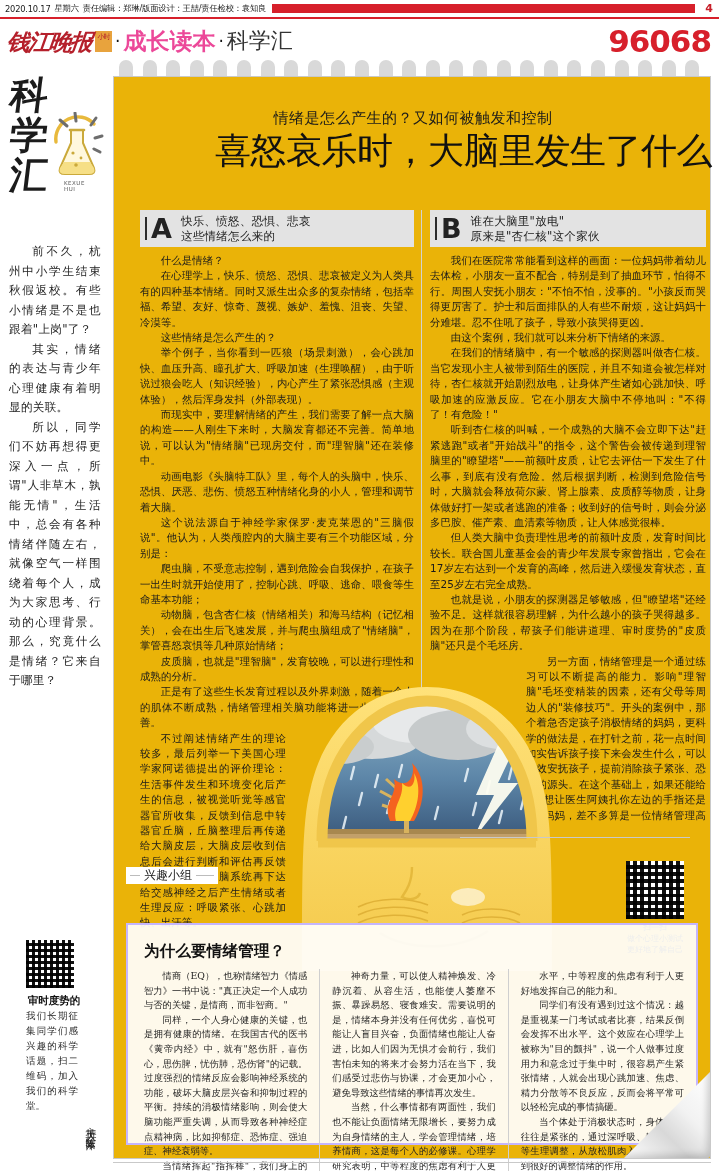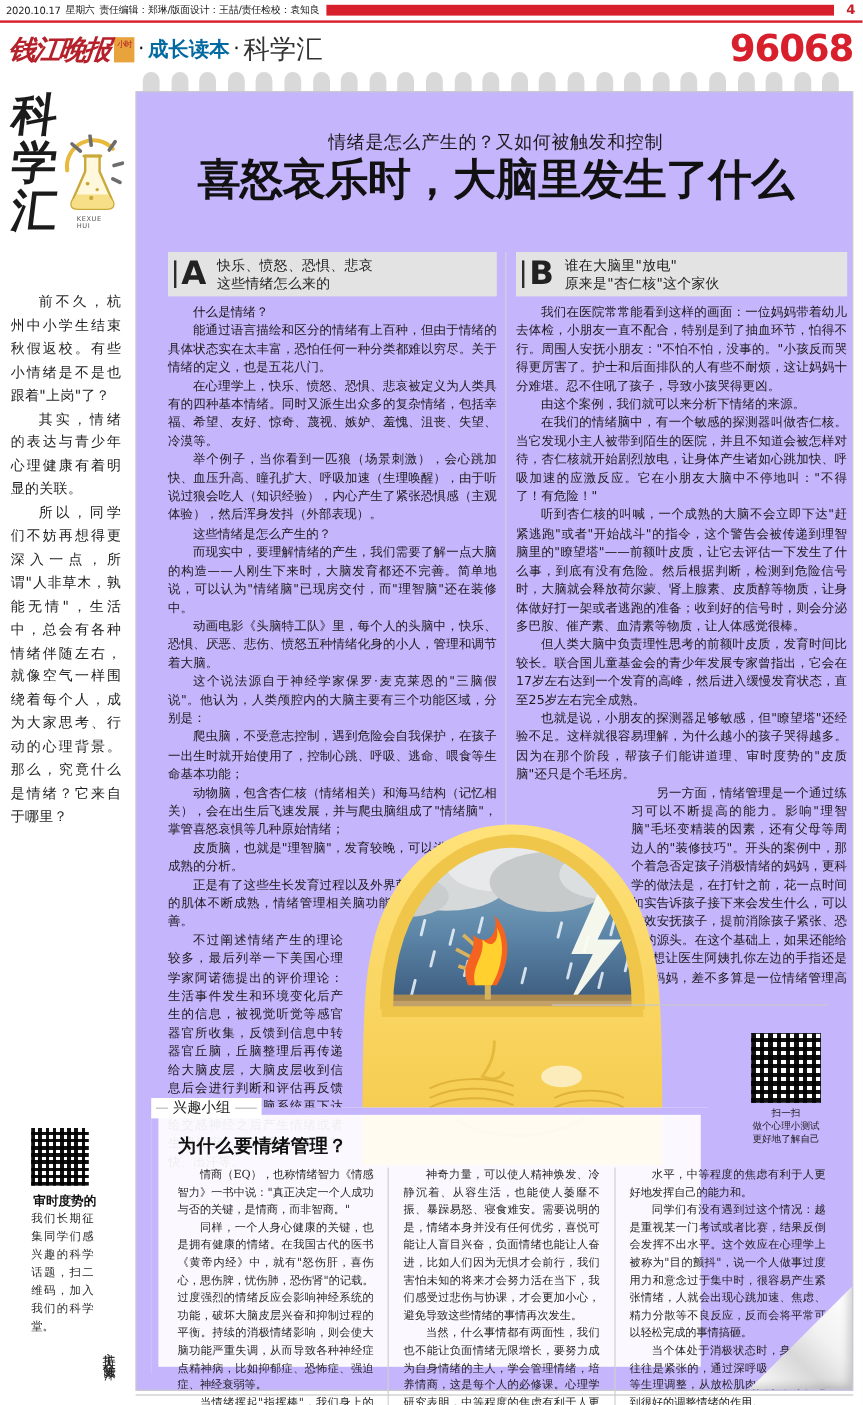--- a/index.html
+++ b/index.html
@@ -77,23 +77,23 @@
     color: #b5202b;
     font-size: 7px;
     line-height: 9px;
     text-align: center;
     padding-top: 2px;
     box-sizing: border-box;
     letter-spacing: -1px;
   }
   .masthead-sep { margin: 0 3px; font-size: 17px; color: #111; }
   .masthead-main {
-    font-size: 17px;
-    font-weight: bold;
-    color: #0369a1;
+    font-size: 23px;
+    font-weight: bold;
+    color: #ec4899;
     letter-spacing: 0px;
   }
   .masthead-sub {
     font-size: 22px;
     color: #333;
     letter-spacing: 0px;
   }
   .hotline {
     margin-left: auto;
     margin-right: 8px;
@@ -118,21 +118,21 @@
     background: #d9d9d9;
     border-radius: 7px 7px 2px 2px;
   }
 
   
   .notebook {
     position: absolute;
     left: 113px; top: 76px;
     width: 598px; height: 1083px;
     border: 1px solid #c9c9c9;
-    background: #c4b5fd;
+    background: #eab308;
     box-sizing: border-box;
   }
 
   
   .leftrail {
     position: absolute;
     left: 0; top: 62px;
     width: 112px; height: 1100px;
   }
   .kexuehui-logo {
@@ -227,23 +227,23 @@
     width: 598px;
     text-align: center;
     font-size: 15px;
     color: #1a1a1a;
     letter-spacing: 0.5px;
   }
   .headline {
     position: absolute;
     left: 0; top: 52px;
     width: 598px;
-    text-align: center;
+    text-align: right;
     font-size: 36px;
-    font-weight: bold;
+    font-weight: normal;
     color: #111;
     letter-spacing: -0.5px;
     line-height: 44px;
   }
 
   
   .colA {
     position: absolute;
     left: 26px; top: 133px;
     width: 274px;
@@ -332,28 +332,28 @@
     position: absolute;
     right: 20px; top: 760px;
     width: 230px; height: 1px;
     background: #c9c9c9;
   }
 
   
   .igroup {
     position: absolute;
     left: 12px; top: 846px;
-    width: 464px; height: 222px;
-    border: 6px solid #c4b5fd;
+    width: 572px; height: 222px;
+    border: 2px solid #c4b5fd;
     box-sizing: border-box;
     background: rgba(255,255,255,0.92);
   }
   .igroup-tab {
     position: absolute;
-    left: 12px; top: 838px;
+    left: 12px; top: 790px;
     display: flex;
     align-items: center;
     background: #fff;
     padding: 0 4px;
   }
   .igroup-tab .dash {
     width: 10px; height: 1px; background: #bcbcbc;
   }
   .igroup-tab .lbl {
     font-size: 12px;
@@ -474,24 +474,23 @@
       <div class="sec-head">
         <span class="sec-bar"></span>
         <span class="sec-letter">A</span>
         <span class="sec-titles">
           <div>快乐、愤怒、恐惧、悲哀</div>
           <div>这些情绪怎么来的</div>
         </span>
       </div>
       <div class="body-text" id="bodyA">
           <p>什么是情绪？</p>
-          <p>能通过语言描绘和区分的情绪有上百种，但由于情绪的具体状态实在太丰富，恐怕任何一种分类都难以穷尽。关于情绪的定义，也是五花八门。</p>
           <p>在心理学上，快乐、愤怒、恐惧、悲哀被定义为人类具有的四种基本情绪。同时又派生出众多的复杂情绪，包括幸福、希望、友好、惊奇、蔑视、嫉妒、羞愧、沮丧、失望、冷漠等。</p>
+          <p>这些情绪是怎么产生的？</p>
           <p>举个例子，当你看到一匹狼（场景刺激），会心跳加快、血压升高、瞳孔扩大、呼吸加速（生理唤醒），由于听说过狼会吃人（知识经验），内心产生了紧张恐惧感（主观体验），然后浑身发抖（外部表现）。</p>
-          <p>这些情绪是怎么产生的？</p>
           <p>而现实中，要理解情绪的产生，我们需要了解一点大脑的构造——人刚生下来时，大脑发育都还不完善。简单地说，可以认为"情绪脑"已现房交付，而"理智脑"还在装修中。</p>
           <p>动画电影《头脑特工队》里，每个人的头脑中，快乐、恐惧、厌恶、悲伤、愤怒五种情绪化身的小人，管理和调节着大脑。</p>
           <p>这个说法源自于神经学家保罗·麦克莱恩的"三脑假说"。他认为，人类颅腔内的大脑主要有三个功能区域，分别是：</p>
           <p>爬虫脑，不受意志控制，遇到危险会自我保护，在孩子一出生时就开始使用了，控制心跳、呼吸、逃命、喂食等生命基本功能；</p>
           <p>动物脑，包含杏仁核（情绪相关）和海马结构（记忆相关），会在出生后飞速发展，并与爬虫脑组成了"情绪脑"，掌管喜怒哀惧等几种原始情绪；</p>
           <p>皮质脑，也就是"理智脑"，发育较晚，可以进行理性和成熟的分析。</p>
           <p>正是有了这些生长发育过程以及外界刺激，随着一个人的肌体不断成熟，情绪管理相关脑功能将进一步发展和完善。</p>
           <div style="float: right; width: 128px; height: 190px;"></div>
           <p>不过阐述情绪产生的理论较多，最后列举一下美国心理学家阿诺德提出的评价理论：生活事件发生和环境变化后产生的信息，被视觉听觉等感官器官所收集，反馈到信息中转器官丘脑，丘脑整理后再传递给大脑皮层，大脑皮层收到信息后会进行判断和评估再反馈给丘脑系统，丘脑系统再下达给交感神经之后产生情绪或者生理反应：呼吸紧张、心跳加快、出汗等。</p>
         </div>

